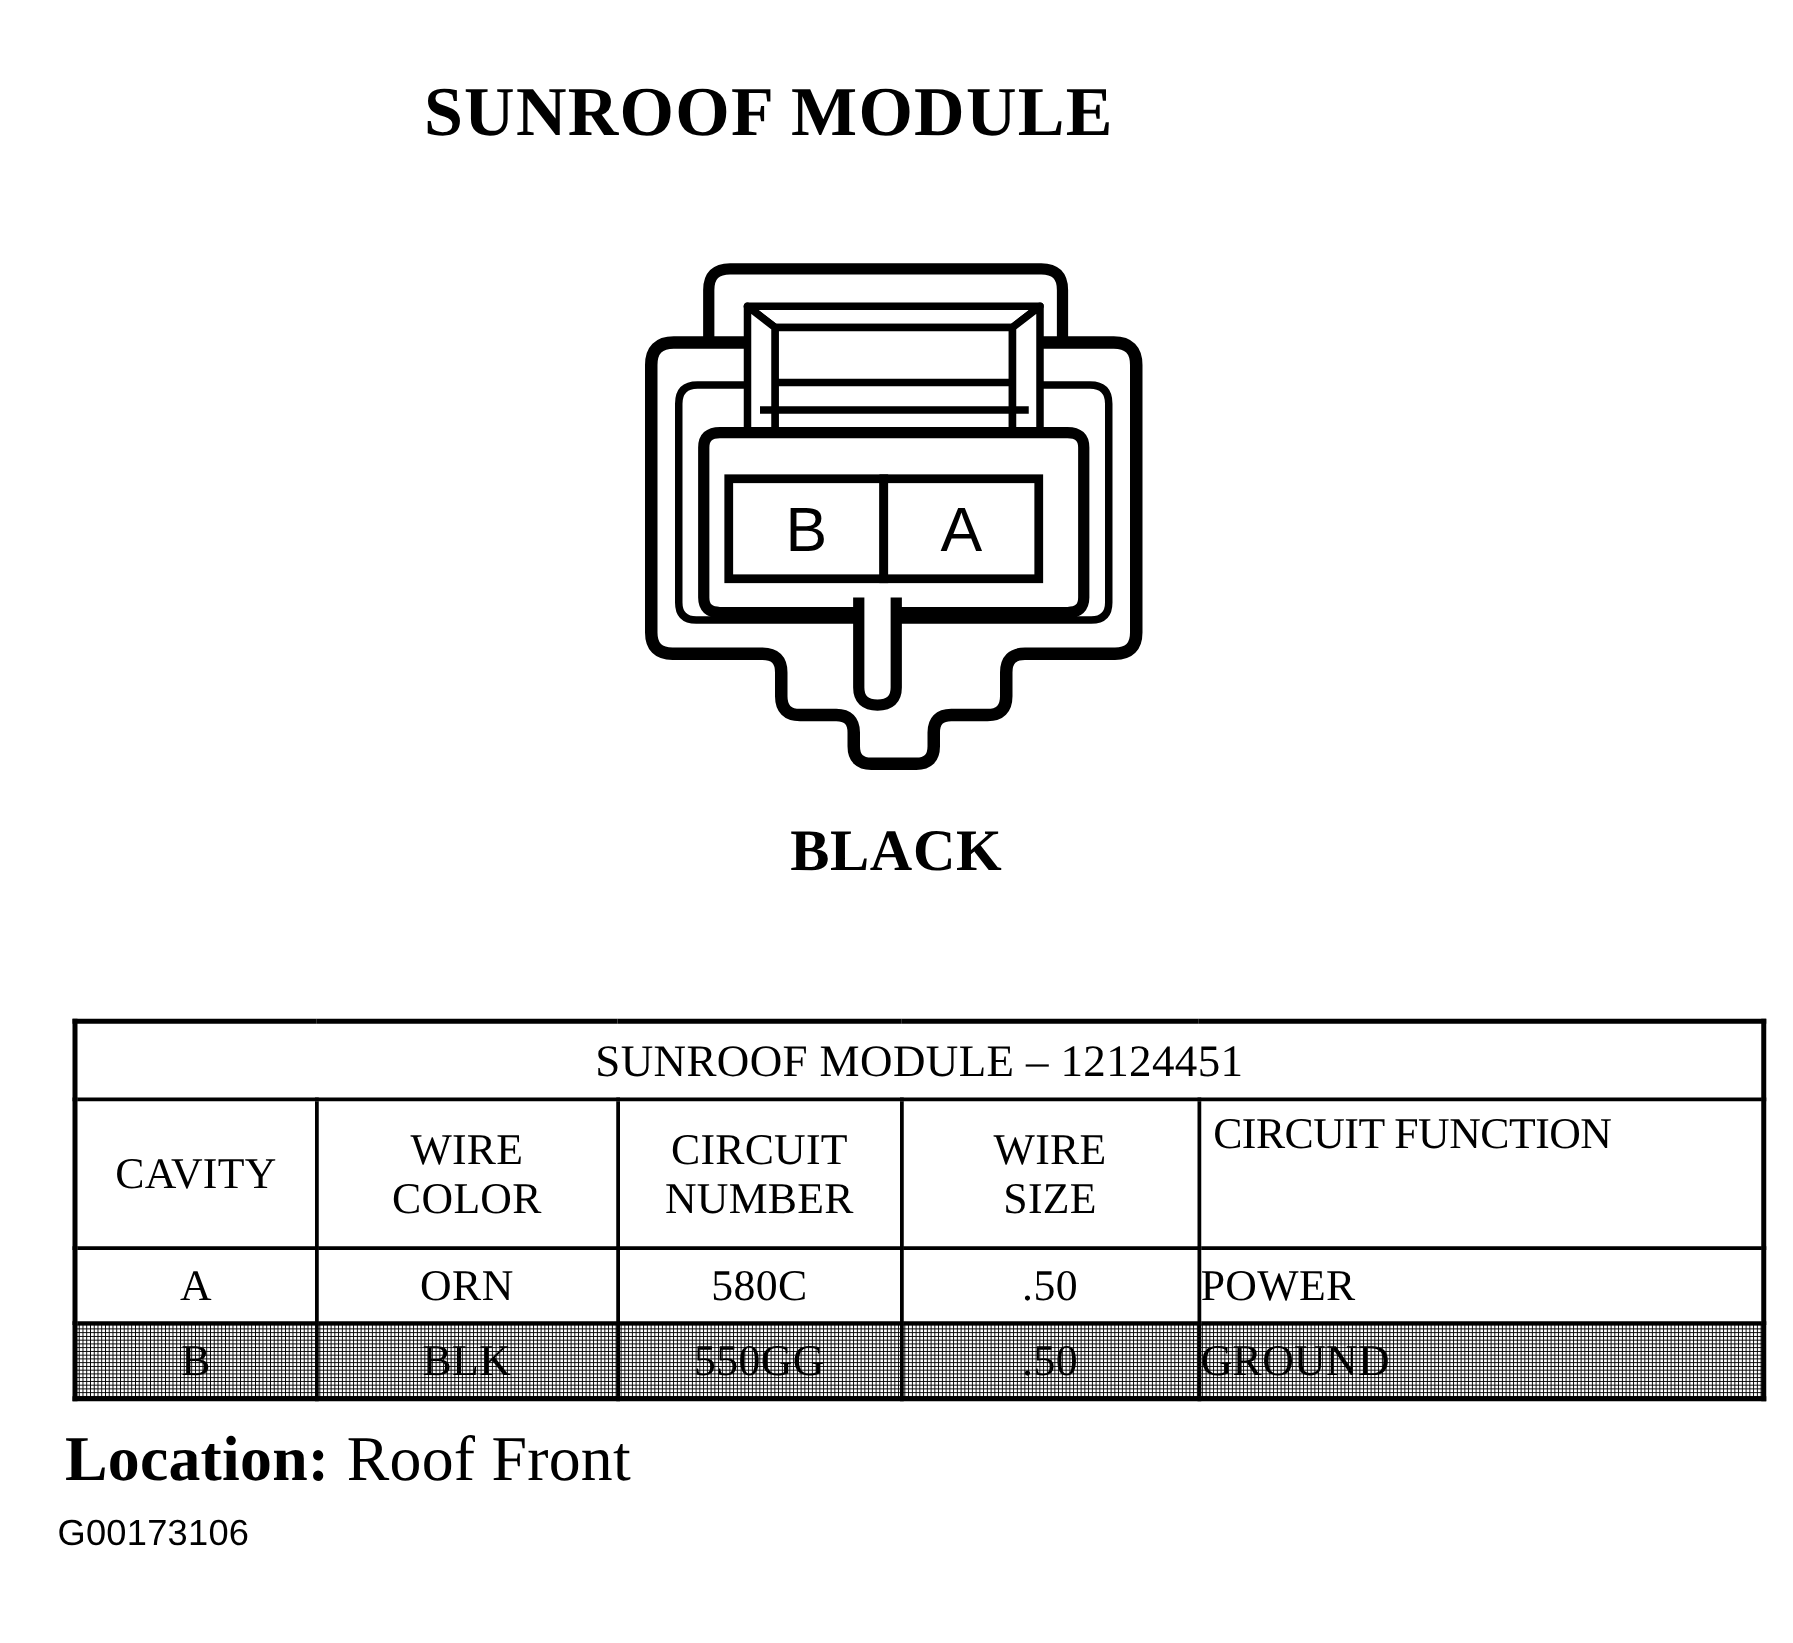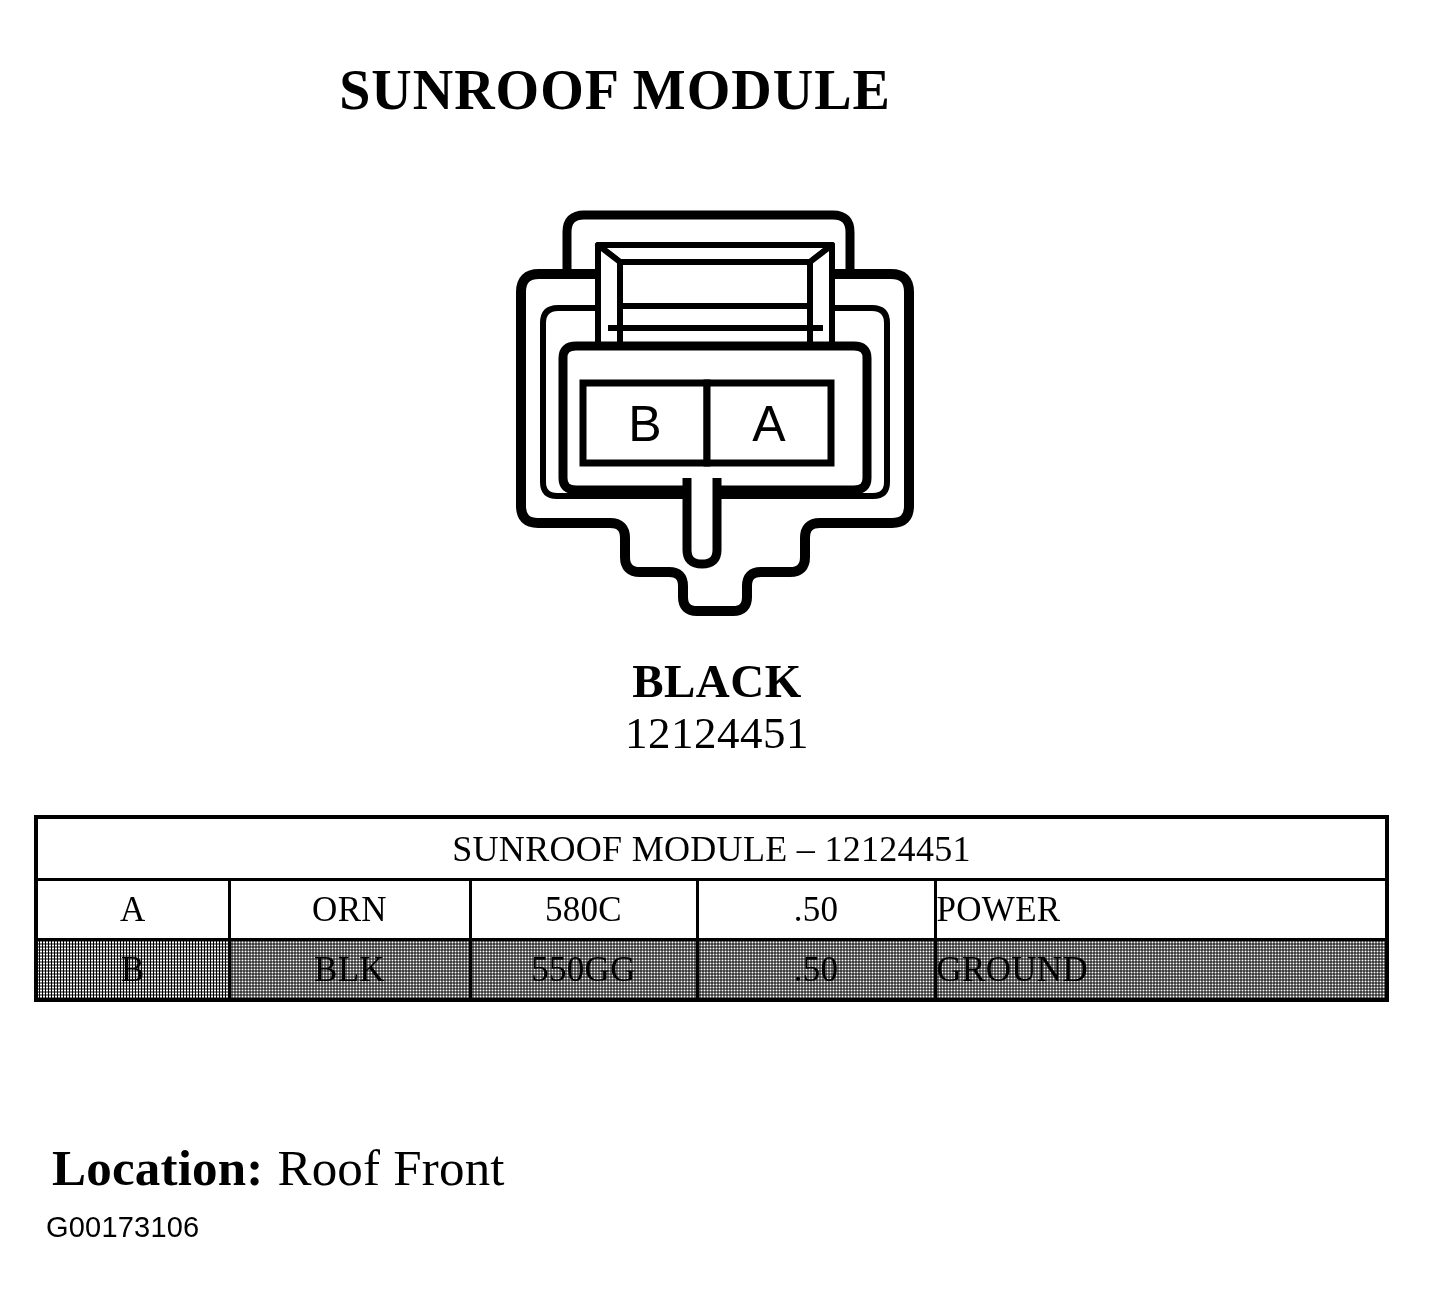--- a/index.html
+++ b/index.html
@@ -64,21 +64,21 @@
   }
   #connector-part-number {
     font-weight: normal;
     font-size: 45px;
     letter-spacing: 0.5px;
   }
 
   
   #pinout-table-wrap {
     position: absolute;
-    left: 34px;
+    left: 58px;
     top: 815px;
     width: 1351px;
   }
   table.pinout {
     border-collapse: collapse;
     table-layout: fixed;
     width: 1351px;
     border: 4px solid #000;
   }
   table.pinout td, table.pinout th {
@@ -198,36 +198,55 @@
 
     <path d="M 207,318 L 207,390 Q 207,404 222,404 Q 237,404 237,390 L 237,318" fill="#ffffff" stroke="#000000" stroke-width="9" stroke-linejoin="round"></path>
 
     <text class="conn-cavity-text" x="165" y="281" text-anchor="middle">B</text>
     <text class="conn-cavity-text" x="289" y="281" text-anchor="middle">A</text>
   </svg>
 </div>
 
 <div id="connector-caption">
   <div id="connector-color-name">BLACK</div>
-  <div id="connector-part-number">12124451</div>
 </div>
 
 <div id="pinout-table-wrap">
   <table class="pinout">
     <colgroup>
       <col style="width:193px">
       <col style="width:241px">
       <col style="width:227px">
       <col style="width:238px">
       <col style="width:452px">
     </colgroup>
     <tbody>
       <tr>
         <td class="tbl-title-cell" colspan="5">SUNROOF MODULE – 12124451</td>
       </tr>
+      <tr>
+        <td class="tbl-head-cell">
+          <div>CAVITY</div>
+        </td>
+        <td class="tbl-head-cell">
+          <div>WIRE</div>
+          <div>COLOR</div>
+        </td>
+        <td class="tbl-head-cell">
+          <div>CIRCUIT</div>
+          <div>NUMBER</div>
+        </td>
+        <td class="tbl-head-cell">
+          <div>WIRE</div>
+          <div>SIZE</div>
+        </td>
+        <td class="tbl-head-cell fn">
+          <div>CIRCUIT FUNCTION</div>
+        </td>
+      </tr>
 
       <tr class="row-plain">
         <td class="tbl-body-cell">A</td>
         <td class="tbl-body-cell">ORN</td>
         <td class="tbl-body-cell">580C</td>
         <td class="tbl-body-cell">.50</td>
         <td class="tbl-body-cell fn">POWER</td>
       </tr>
 
       <tr class="row-shaded">

